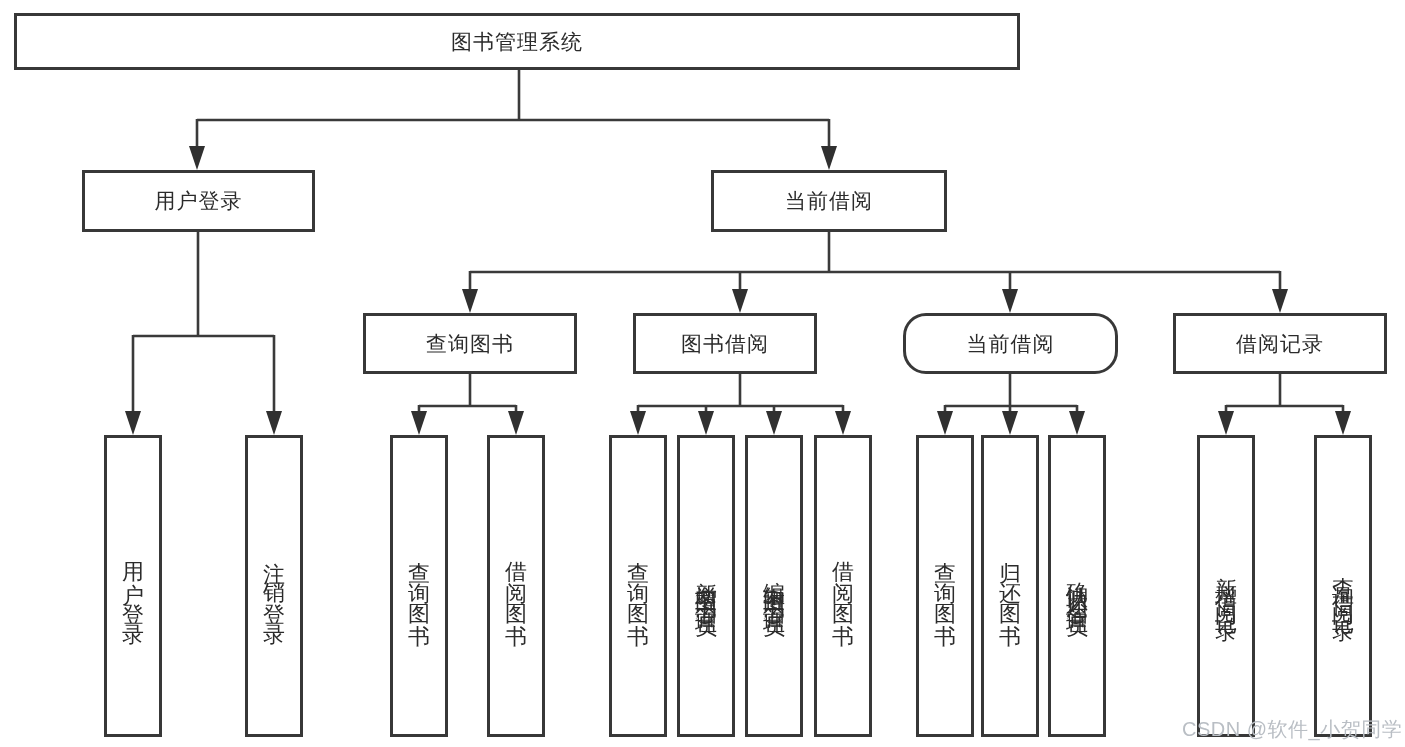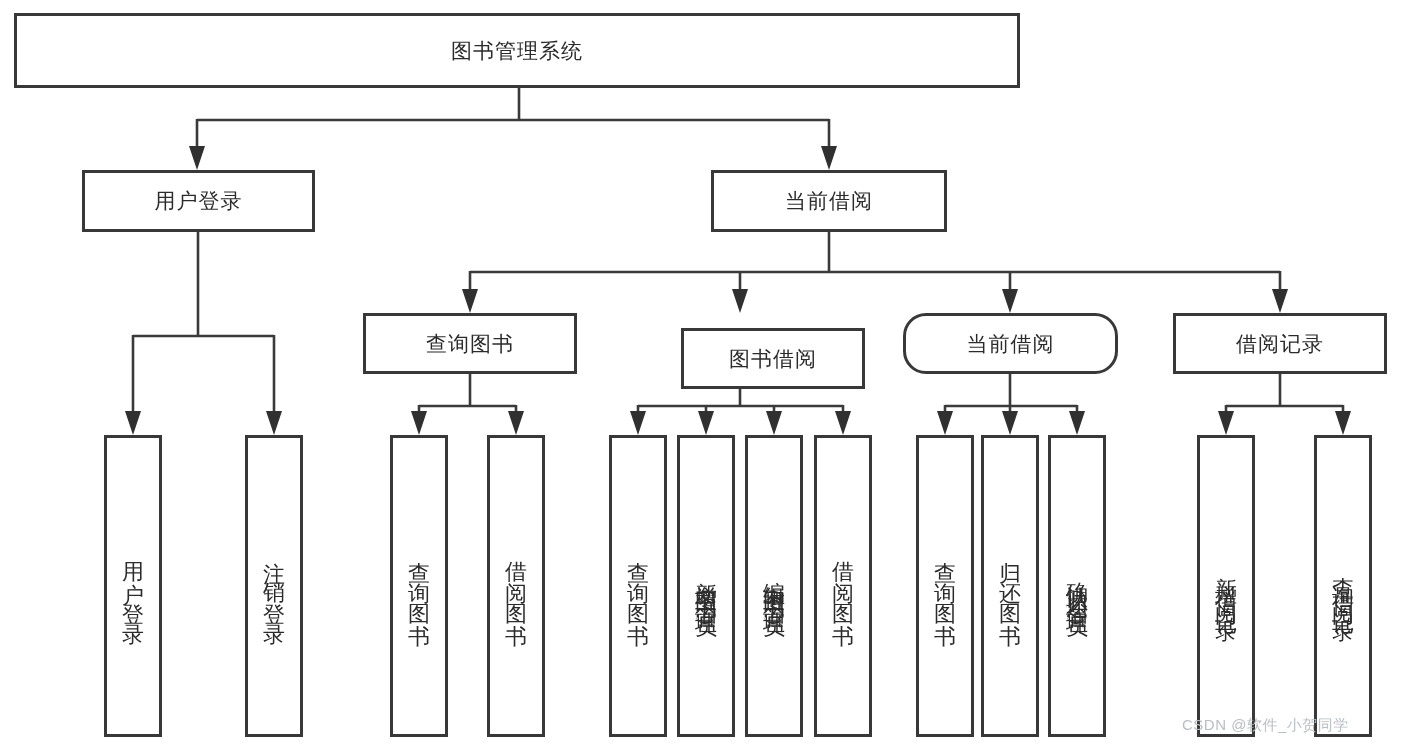--- a/index.html
+++ b/index.html
@@ -27,21 +27,21 @@
     text-align:center;
     font-size:22px;
     line-height:50px;
   }
   .cs4{letter-spacing:21px;}
   .cs6{letter-spacing:9px;}
   .cs9{letter-spacing:5px;}
   .watermark{
     position:absolute;
     left:1182px;top:716px;
-    font-size:15px;
+    font-size:20px;
     color:#b9bec4;
     letter-spacing:0.5px;
     white-space:nowrap;
   }
 </style>
 </head>
 <body>
 
 <div class="canvas">
 
@@ -107,27 +107,27 @@
       <polygon points="766,411 782,411 774,435"></polygon>
       <polygon points="835,411 851,411 843,435"></polygon>
       <polygon points="937,411 953,411 945,435"></polygon>
       <polygon points="1002,411 1018,411 1010,435"></polygon>
       <polygon points="1069,411 1085,411 1077,435"></polygon>
       <polygon points="1218,411 1234,411 1226,435"></polygon>
       <polygon points="1335,411 1351,411 1343,435"></polygon>
     </g>
   </svg>
 
-  <div class="node hnode" style="left:14px;top:13px;width:1006px;height:75px;">图书管理系统</div>
+  <div class="node hnode" style="left:14px;top:13px;width:1006px;height:57px;">图书管理系统</div>
 
   <div class="node hnode" style="left:82px;top:170px;width:233px;height:62px;">用户登录</div>
   <div class="node hnode" style="left:711px;top:170px;width:236px;height:62px;">当前借阅</div>
 
   <div class="node hnode" style="left:363px;top:313px;width:214px;height:61px;">查询图书</div>
-  <div class="node hnode" style="left:633px;top:328px;width:184px;height:61px;margin-left:48px;">图书借阅</div>
+  <div class="node hnode" style="left:633px;top:313px;width:184px;height:61px;">图书借阅</div>
   <div class="node hnode" style="left:903px;top:313px;width:215px;height:61px;border-radius:23px;">当前借阅</div>
   <div class="node hnode" style="left:1173px;top:313px;width:214px;height:61px;">借阅记录</div>
 
   <div class="node leaf cs4" style="left:104px;">用户登录</div>
   <div class="node leaf cs4" style="left:245px;">注销登录</div>
 
   <div class="node leaf cs4" style="left:390px;">查询图书</div>
   <div class="node leaf cs4" style="left:487px;">借阅图书</div>
 
   <div class="node leaf cs4" style="left:609px;">查询图书</div>

